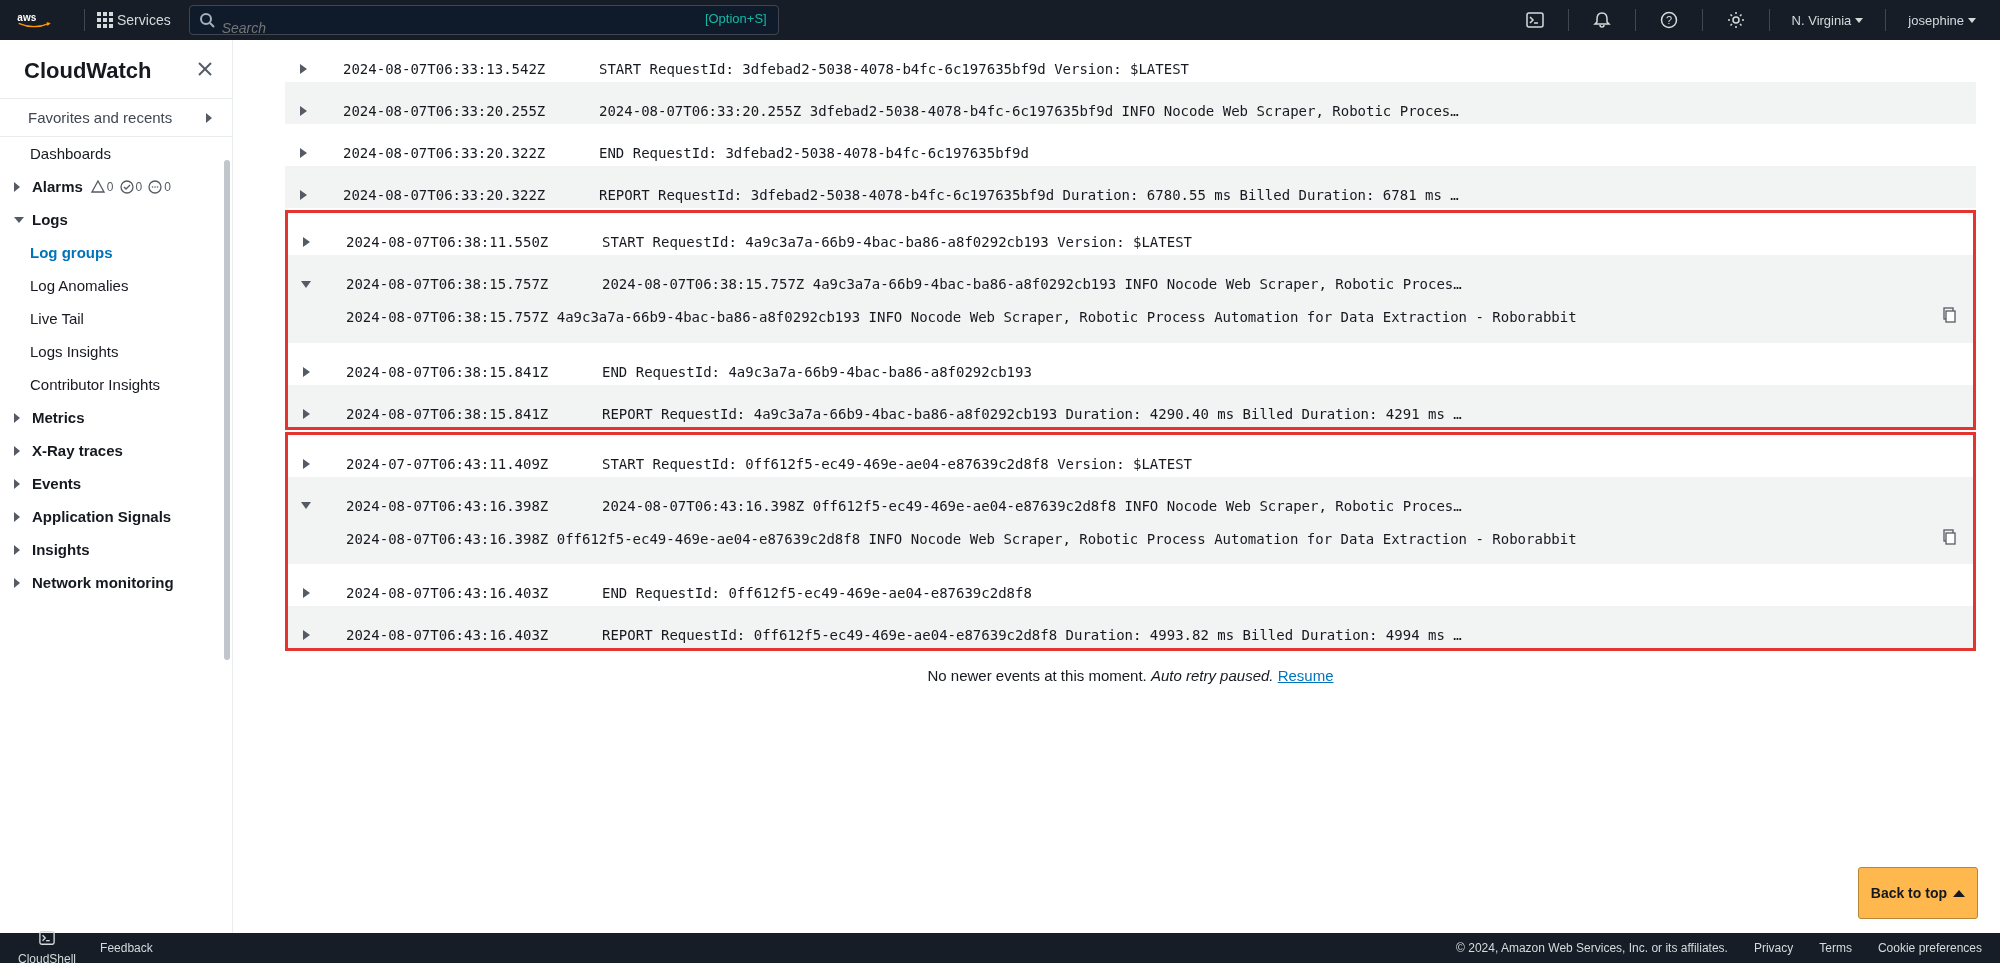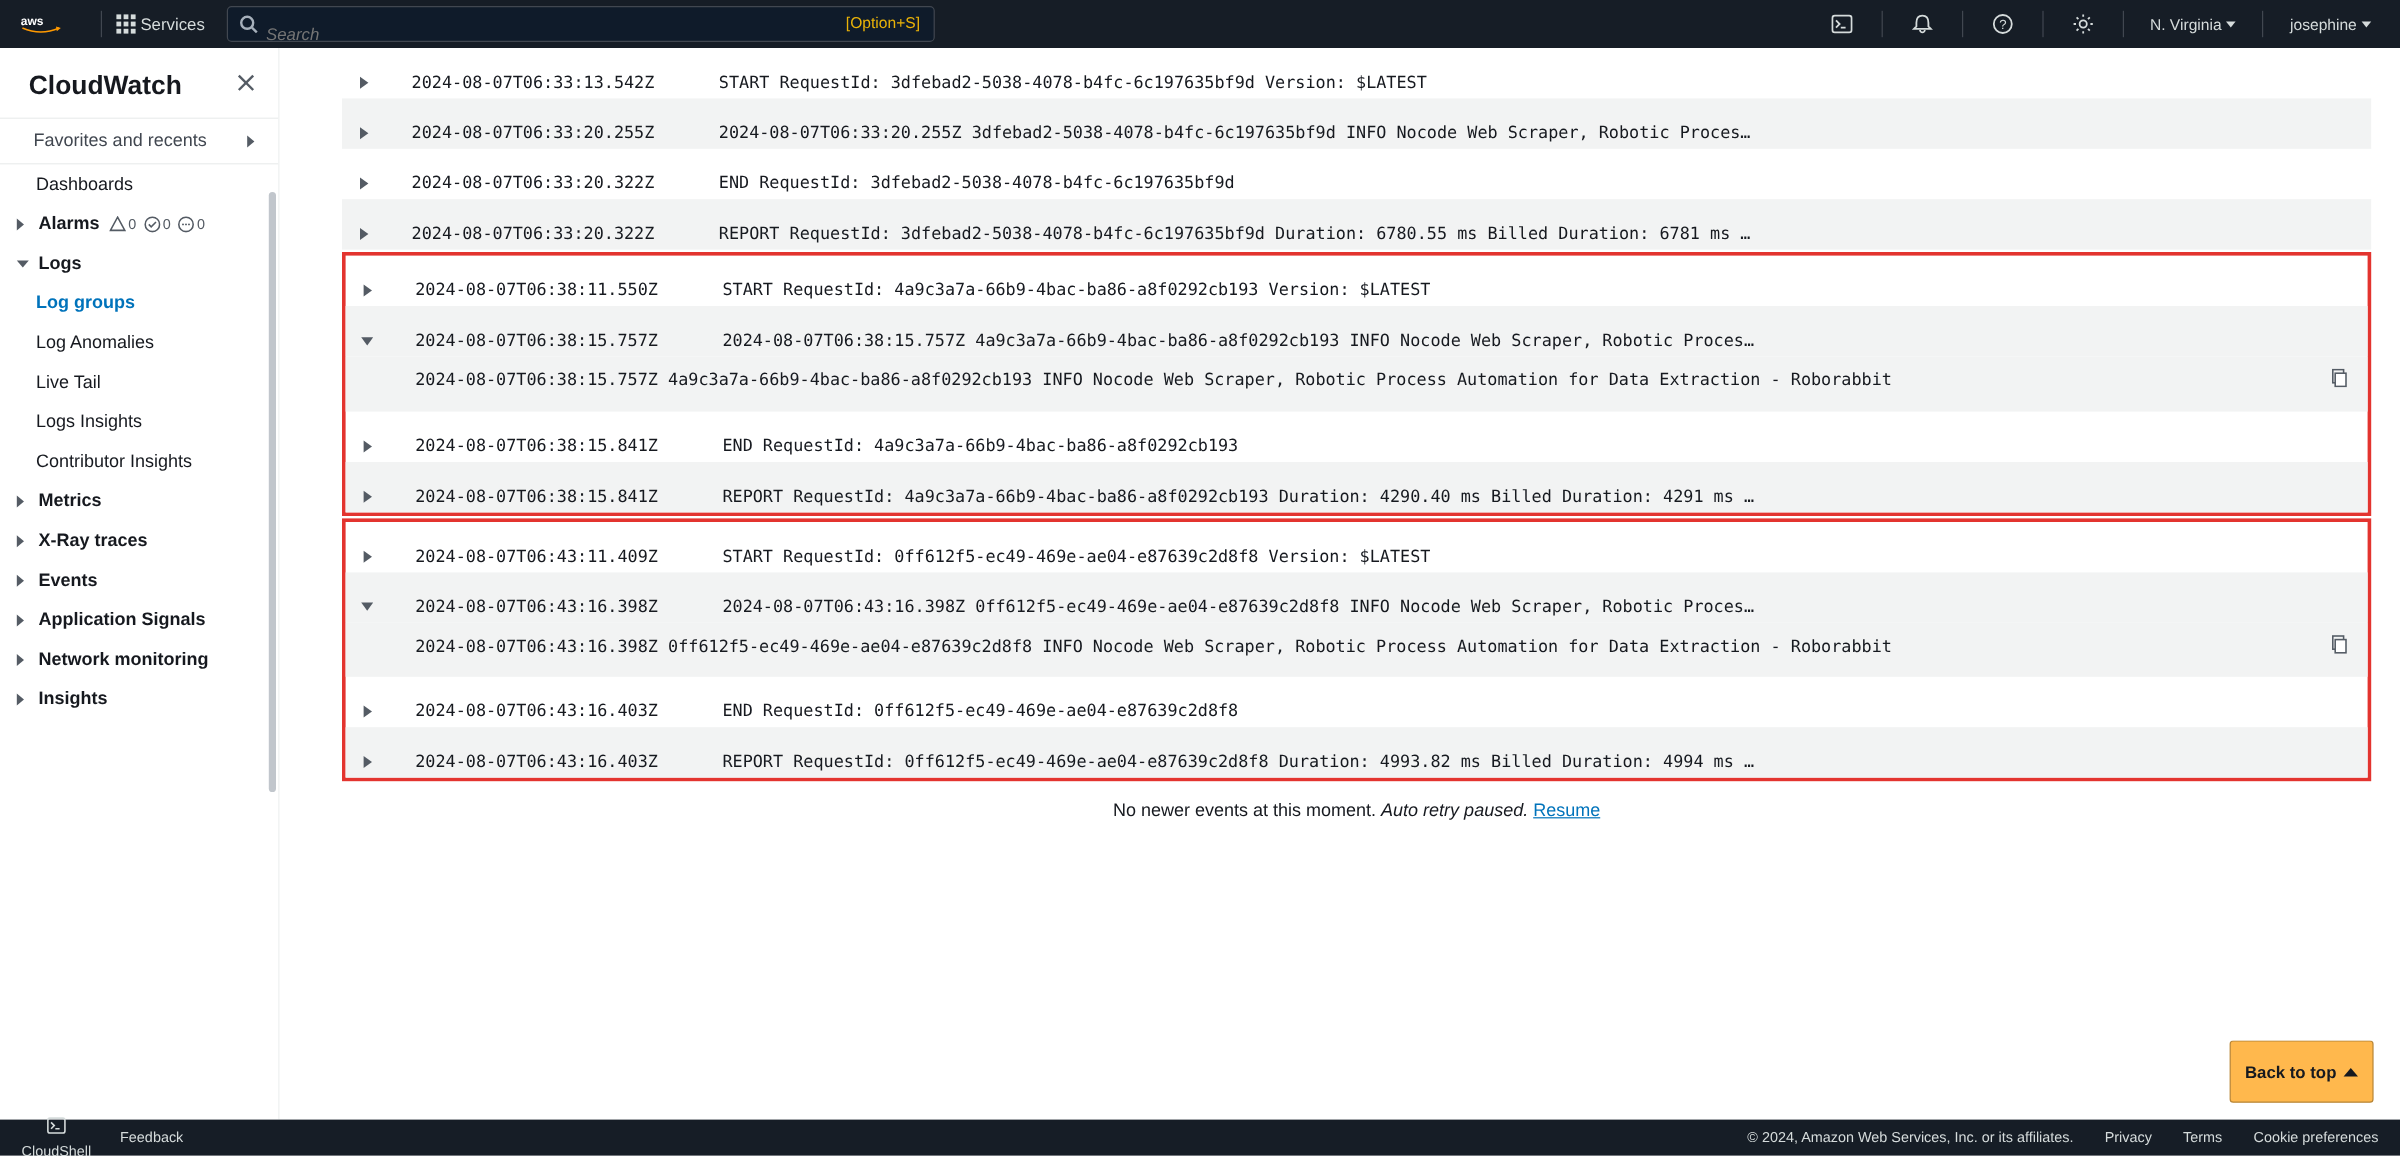--- a/index.html
+++ b/index.html
@@ -9,21 +9,21 @@
   .topnav { background: #161d26; height: 40px; display: flex; align-items: center; color: #d5dbdb; padding: 0 14px; }
   .aws-logo { display: flex; align-items: center; margin-right: 18px; cursor: pointer; }
   .aws-logo svg { height: 20px; }
   .nav-divider { width: 1px; height: 22px; background: #414750; margin: 0 12px; }
   .services-btn { display: flex; align-items: center; gap: 4px; cursor: pointer; font-size: 14px; }
   .grid-icon { display: inline-grid; grid-template-columns: repeat(3,4px); grid-template-rows: repeat(3,4px); gap: 2px; }
   .grid-icon span { background: #d5dbdb; width: 4px; height: 4px; }
   .search-wrap { margin-left: 18px; position: relative; width: 590px; }
   .search-input { width: 100%; background: #0f1b2a; border: 1px solid #414750; border-radius: 4px; height: 30px; padding: 16px 10px 0 32px; color: #d5dbdb; font-size: 14px; font-style: italic; }
   .search-icon-svg { position: absolute; left: 10px; top: 7px; }
-  .search-shortcut { position: absolute; right: 12px; top: 6px; color: #eab308; font-size: 13px; }
+  .search-shortcut { position: absolute; right: 12px; top: 6px; color: #14b8a6; font-size: 13px; }
   .nav-spacer { flex: 1; }
   .nav-icon-btn { padding: 0 12px; cursor: pointer; display: flex; align-items: center; height: 40px; }
   .nav-text-btn { padding: 0 10px; cursor: pointer; display: flex; align-items: center; gap: 4px; height: 40px; font-size: 13px; }
   .caret-down { width: 0; height: 0; border-left: 4px solid transparent; border-right: 4px solid transparent; border-top: 5px solid #d5dbdb; }
 
   
   .main-layout { display: flex; height: calc(100vh - 40px - 30px); }
   
   
   .sidebar { width: 233px; border-right: 1px solid #eaeded; background: #fff; overflow-y: auto; position: relative; }
@@ -225,27 +225,27 @@
     <div class="sidebar-item level1 bold">
         <span class="chev">
           <span class="chevron-right"></span>
         </span>
         <span>Application Signals</span>
       </div>
     <div class="sidebar-item level1 bold">
         <span class="chev">
           <span class="chevron-right"></span>
         </span>
+        <span>Insights</span>
+      </div>
+    <div class="sidebar-item level1 bold">
+        <span class="chev">
+          <span class="chevron-right"></span>
+        </span>
         <span>Network monitoring</span>
-      </div>
-    <div class="sidebar-item level1 bold">
-        <span class="chev">
-          <span class="chevron-right"></span>
-        </span>
-        <span>Insights</span>
       </div>
     <div class="sidebar-scroll-indicator"></div>
   </div>
 
   <div class="content">
     <div class="log-table" id="log-table">
         <div class="log-row">
           <span class="row-toggle">
             <span class="tri-right"></span>
           </span>
@@ -305,21 +305,21 @@
             </span>
             <span class="ts">2024-08-07T06:38:15.841Z</span>
             <span class="msg">REPORT RequestId: 4a9c3a7a-66b9-4bac-ba86-a8f0292cb193 Duration: 4290.40 ms Billed Duration: 4291 ms  …</span>
           </div>
         </div>
         <div class="highlight-box">
           <div class="log-row">
             <span class="row-toggle">
               <span class="tri-right"></span>
             </span>
-            <span class="ts"><span class="underlined">2024-08-07T06:43:11.409Z</span></span>
+            <span class="ts"><span class="underlined">2024-07-07T06:43:11.409Z</span></span>
             <span class="msg">START RequestId: 0ff612f5-ec49-469e-ae04-e87639c2d8f8 Version: $LATEST</span>
           </div>
           <div class="log-row striped">
             <span class="row-toggle">
               <span class="tri-down"></span>
             </span>
             <span class="ts">2024-08-07T06:43:16.398Z</span>
             <span class="msg">2024-08-07T06:43:16.398Z 0ff612f5-ec49-469e-ae04-e87639c2d8f8 INFO Nocode Web Scraper, Robotic Proces…</span>
           </div>
           <div class="expanded-body striped">2024-08-07T06:43:16.398Z      0ff612f5-ec49-469e-ae04-e87639c2d8f8     INFO    Nocode Web Scraper, Robotic Process Automation for Data Extraction - Roborabbit<span class="copy-ic"><svg width="16" height="16" viewBox="0 0 16 16">

